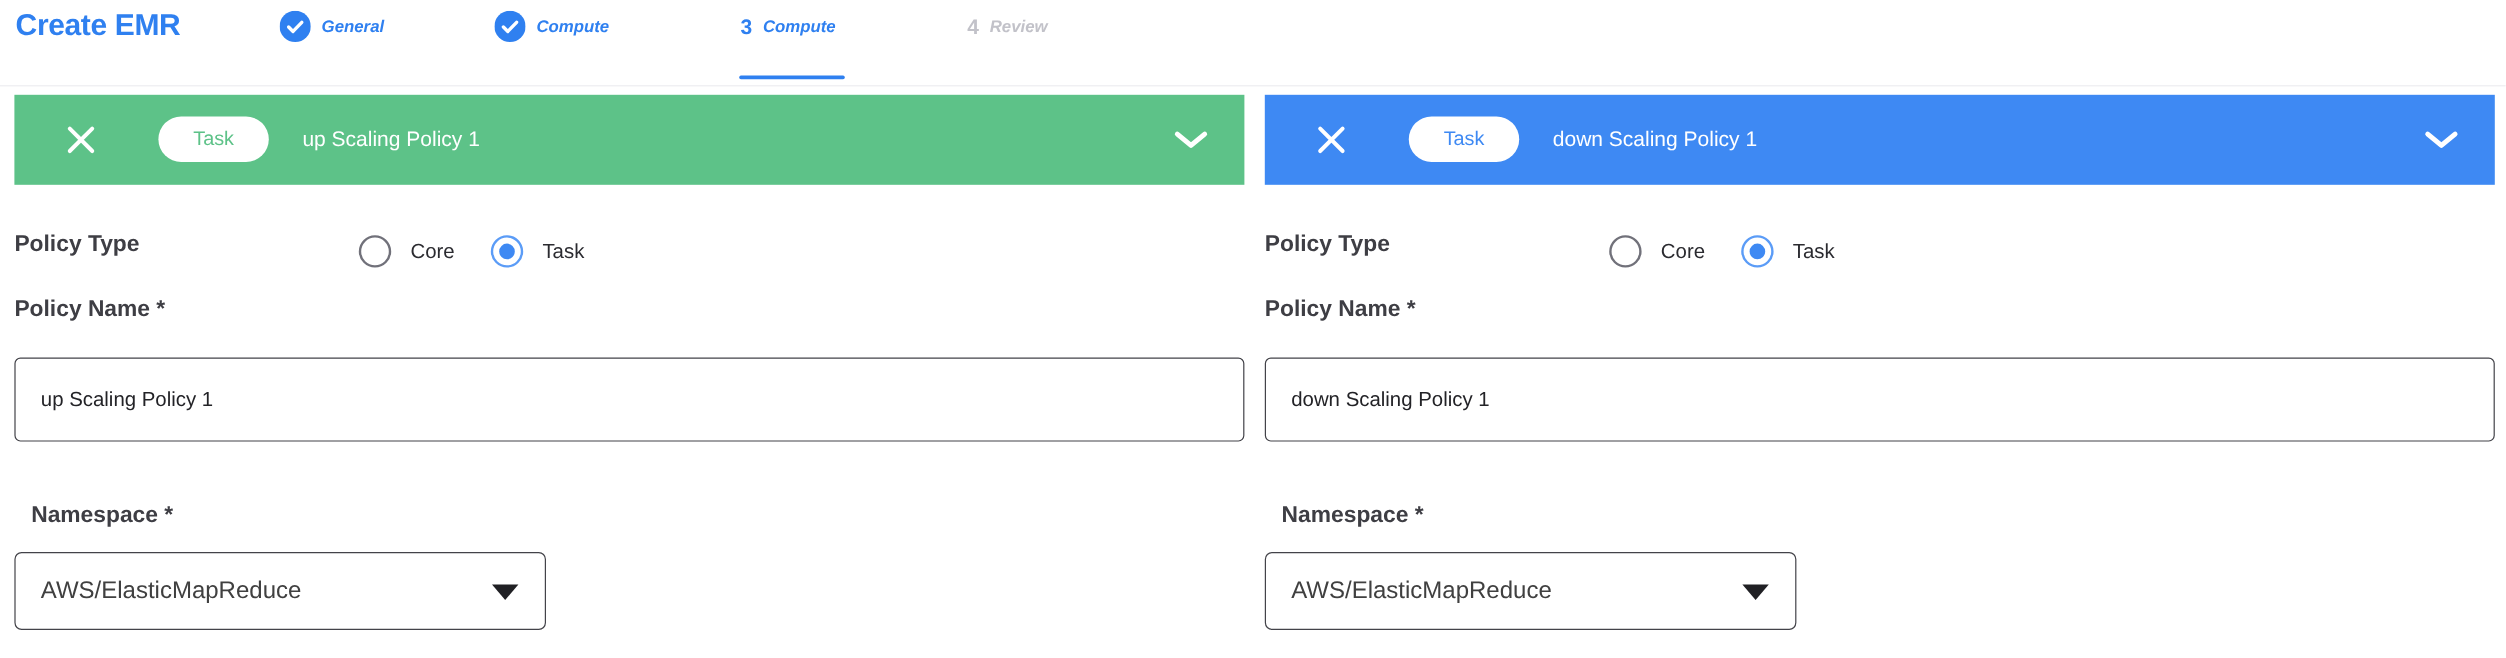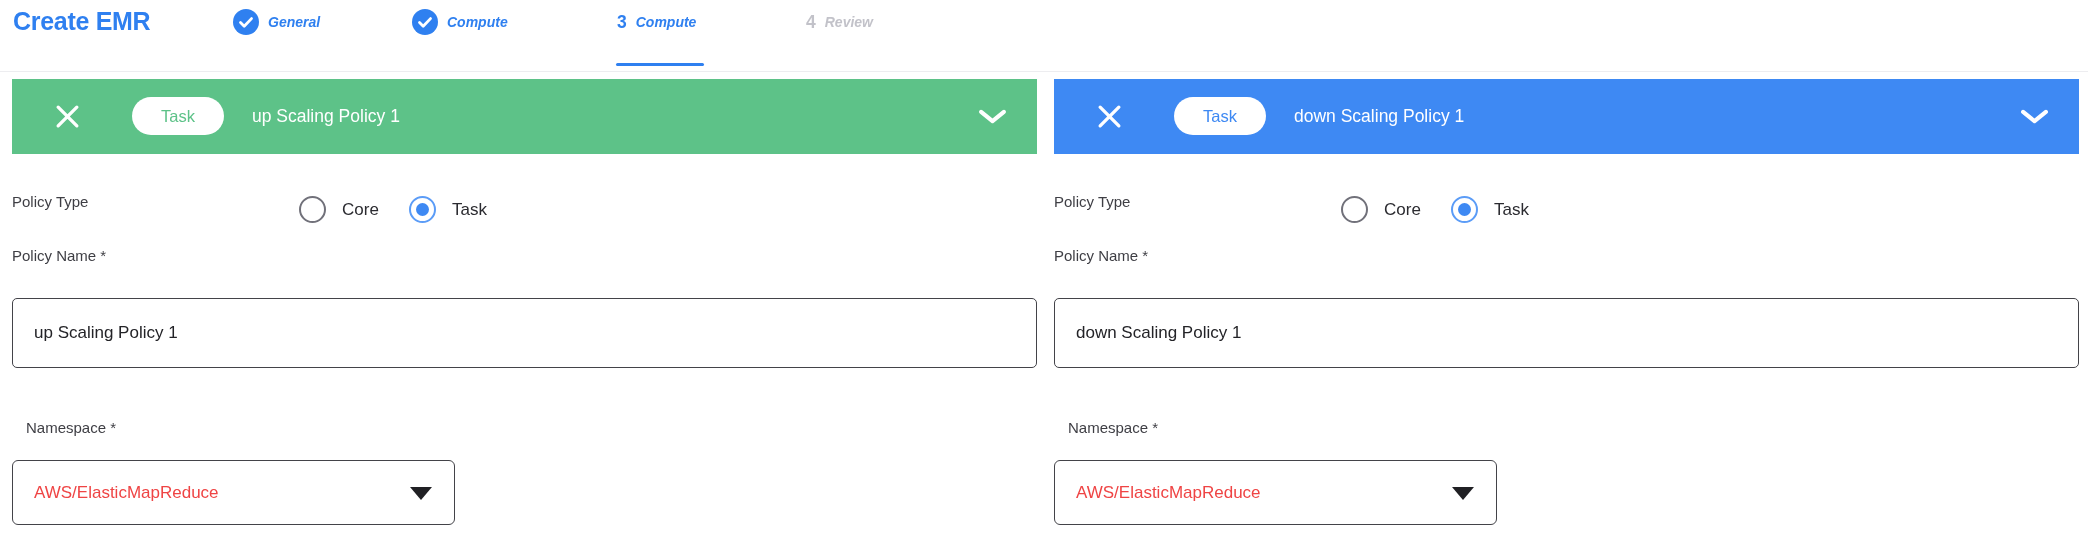--- a/index.html
+++ b/index.html
@@ -35,21 +35,21 @@
   .close-btn { position:absolute; left:42px; top:24px; width:27px; height:27px; cursor:pointer; }
   .pill { position:absolute; left:120px; top:18px; min-width:92px; height:38px; padding:0 20px;
           background:#ffffff; border-radius:19px; display:flex; align-items:center;
           justify-content:center; font-size:16.5px; }
   .bar-green .pill { color:#5dc288; }
   .bar-blue  .pill { color:#3e89f3; }
   .bar-title { position:absolute; left:240px; top:0; height:75px; display:flex; align-items:center;
                color:#ffffff; font-size:17.5px; }
   .collapse-btn { position:absolute; right:30px; top:29px; width:29px; height:18px; cursor:pointer; }
 
-  .field-label { position:absolute; font-size:15px; color:#3e3e44; }
+  .field-label { position:absolute; font-size:19px; color:#3e3e44;font-weight:bold; }
   .lbl-policy-type { left:0; top:114px; }
   .lbl-policy-name { left:0; top:168px; }
   .lbl-namespace   { left:14px; top:340px; }
 
   .radio-group { position:absolute; top:117px; display:flex; align-items:center; gap:16px; cursor:pointer; }
   .radio-core { left:287px; }
   .radio-task { left:397px; }
   .radio { width:27px; height:27px; border-radius:50%; background:#fff; border:2px solid #71717a;
            display:flex; align-items:center; justify-content:center; }
   .radio.selected { border-color:#5b9cf7; }
@@ -57,21 +57,21 @@
   .radio-label { font-size:17px; color:#2b2b30; }
 
   .text-input { position:absolute; left:0; top:219px; width:100%; height:70px;
                 border:1.5px solid #434349; border-radius:5px; background:#fff;
                 font-family:"Liberation Sans", sans-serif; font-size:17px; color:#232327;
                 padding-left:21px; outline:none; }
 
   .select-box { position:absolute; left:0; top:381px; width:443px; height:65px;
                 border:1.5px solid #434349; border-radius:6px; background:#fff;
                 display:flex; align-items:center; padding-left:21px; cursor:pointer; }
-  .select-value { font-size:17px; color:#ef4444; }
+  .select-value { font-size:20px; color:#404040; }
   .select-caret { position:absolute; right:22px; top:26px; width:0; height:0;
                   border-left:11px solid transparent; border-right:11px solid transparent;
                   border-top:13px solid #202024; }
 </style>
 </head>
 <body>
 
 <div class="wizard-header">
   <div class="page-title">Create EMR</div>
 

